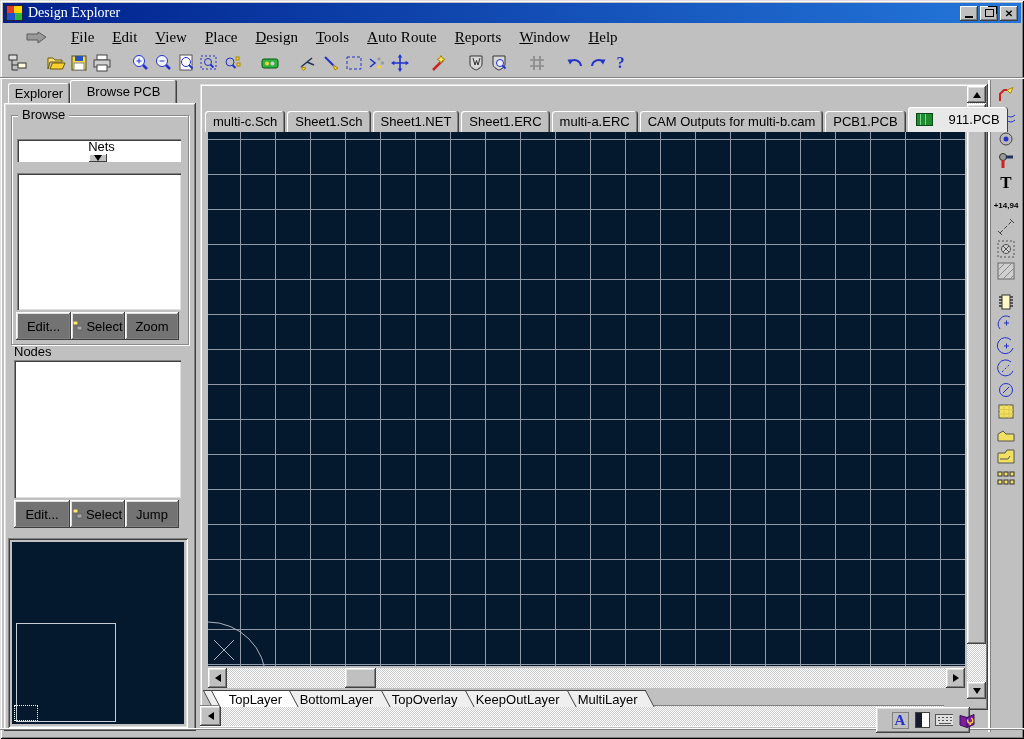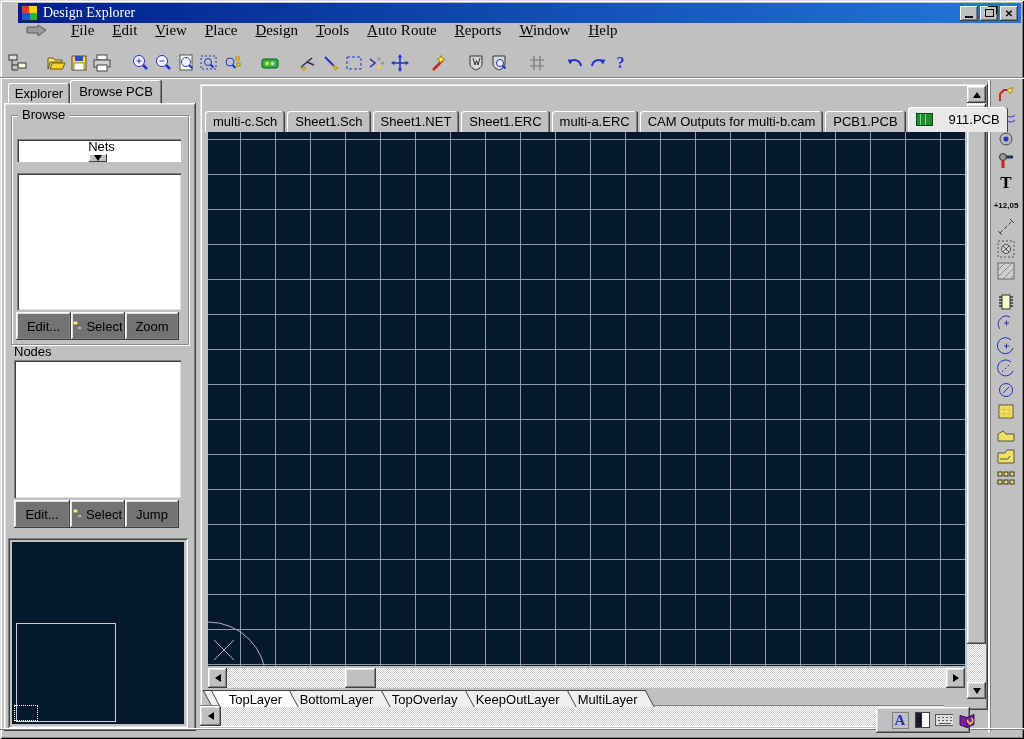--- a/index.html
+++ b/index.html
@@ -3,32 +3,32 @@
 <meta charset="utf-8">
 <style>
   html,body{margin:0;padding:0;background:#808080;}
   .app{position:relative;width:1024px;height:739px;background:#c0c0c0;overflow:hidden;
        font-family:"Liberation Sans",sans-serif;font-size:13px;color:#000;
        box-shadow:inset 1px 1px 0 #dfdfdf,inset -1px -1px 0 #000,inset 2px 2px 0 #fff,inset -2px -2px 0 #808080;}
   svg{display:block}
   .raised1{box-shadow:inset -1px -1px 0 #404040,inset 1px 1px 0 #fff;}
   .track{background:repeating-conic-gradient(#fff 0% 25%,#cbcbcb 0% 50%) 0 0/2px 2px;}
   
-  .titlebar{position:absolute;left:18px;top:3px;right:3px;height:20px;display:flex;align-items:center;
+  .titlebar{position:absolute;left:3px;top:3px;right:3px;height:20px;display:flex;align-items:center;
             padding:0 3px;background:linear-gradient(90deg,#00208c,#2477da);color:#fff;}
   .titletext{font-family:"Liberation Serif",serif;font-size:14px;margin-left:5px;flex:1;}
   .winbtn{width:18px;height:15px;background:#c0c0c0;color:#000;margin-left:2px;flex:none;
           display:flex;align-items:center;justify-content:center;font-size:10px;font-weight:bold;
           box-shadow:inset -1px -1px 0 #404040,inset 1px 1px 0 #fff,inset -2px -2px 0 #808080;}
   .minbar{width:8px;height:2px;background:#000;margin-top:8px;}
   .restoreglyph{width:7px;height:6px;border:1px solid #000;box-shadow:2px -2px 0 -0px #c0c0c0,3px -3px 0 #000;}
   .applogo{width:15px;height:14px;flex:none;border:1px solid #223;
            background:conic-gradient(#ffd400 0 25%,#2db53c 25% 50%,#2255cc 50% 75%,#e03a2f 75%);}
   
-  .menubar{position:absolute;left:4px;top:19px;right:4px;height:22px;display:flex;align-items:center;}
+  .menubar{position:absolute;left:4px;top:26px;right:4px;height:22px;display:flex;align-items:center;}
   .menu-arrow{margin:0 14px 0 22px;}
   .menu-item{display:inline-block;font-family:"Liberation Serif",serif;font-size:15px;padding:1px 9px;}
   .menu-item::first-letter{text-decoration:underline;}
   
   .toolbarrow{position:absolute;left:6px;top:50px;right:4px;height:26px;display:flex;align-items:center;}
   .tbi{width:23px;height:22px;display:flex;align-items:center;justify-content:center;flex:none;}.gap14{width:15px;flex:none}
   .helpq{font-family:"Liberation Serif",serif;font-weight:bold;color:#2233cc;font-size:16px;}
   .sep{position:absolute;left:0;top:77px;width:100%;height:2px;box-shadow:inset 0 1px 0 #808080,inset 0 -1px 0 #fff;}
   
   .sidebar{position:absolute;left:4px;top:80px;width:192px;height:651px;}
@@ -304,21 +304,21 @@
         </svg>
       </span>
     <span class="tbi helpq">?</span>
   </div>
   <div class="sep"></div>
 
   <div class="sidebar">
     <div class="sidetab" style="left:4px;top:3px;width:62px;height:20px;justify-content:center;">
       <span>Explorer</span>
       </div>
-    <div class="sidetab" style="left:66px;top:0;width:92px;height:23px;z-index:2;">
+    <div class="sidetab" style="left:66px;top:0;width:107px;height:23px;z-index:2;">
       <span>Browse PCB</span>
       </div>
     <div class="sidebody">
       <span class="grouplegend">Browse</span>
       <div class="groupbox"></div>
       <div class="dd">
         <span class="ddtext">Nets</span>
         <span class="ddbtn raised1">
             <span class="td"></span>
           </span>
@@ -454,21 +454,21 @@
         </svg>
       </span>
     <span class="pbi">
       <svg width="20" height="20">
           <circle cx="7" cy="6" r="3.5" fill="#9a9a9a" stroke="#333"></circle>
           <path d="M10 6 h7" stroke="#223355" stroke-width="3"></path>
           <path d="M7 9 v8" stroke="#cc2222" stroke-width="3"></path>
         </svg>
       </span>
     <span class="pbi stringT">T</span>
-    <span class="pbi coordlbl">+12,05</span>
+    <span class="pbi coordlbl">+14,94</span>
     <span class="pbi">
       <svg width="20" height="20">
           <path d="M4 16 L16 4" stroke="#444" stroke-dasharray="4 2"></path>
           <path d="M2 14 l4 4 M14 2 l4 4" stroke="#444"></path>
         </svg>
       </span>
     <span class="pbi">
       <svg width="20" height="20">
           <rect x="2" y="2" width="16" height="16" fill="none" stroke="#555" stroke-dasharray="2 2"></rect>
           <circle cx="10" cy="10" r="4.5" fill="#cfcfcf" stroke="#555"></circle>

